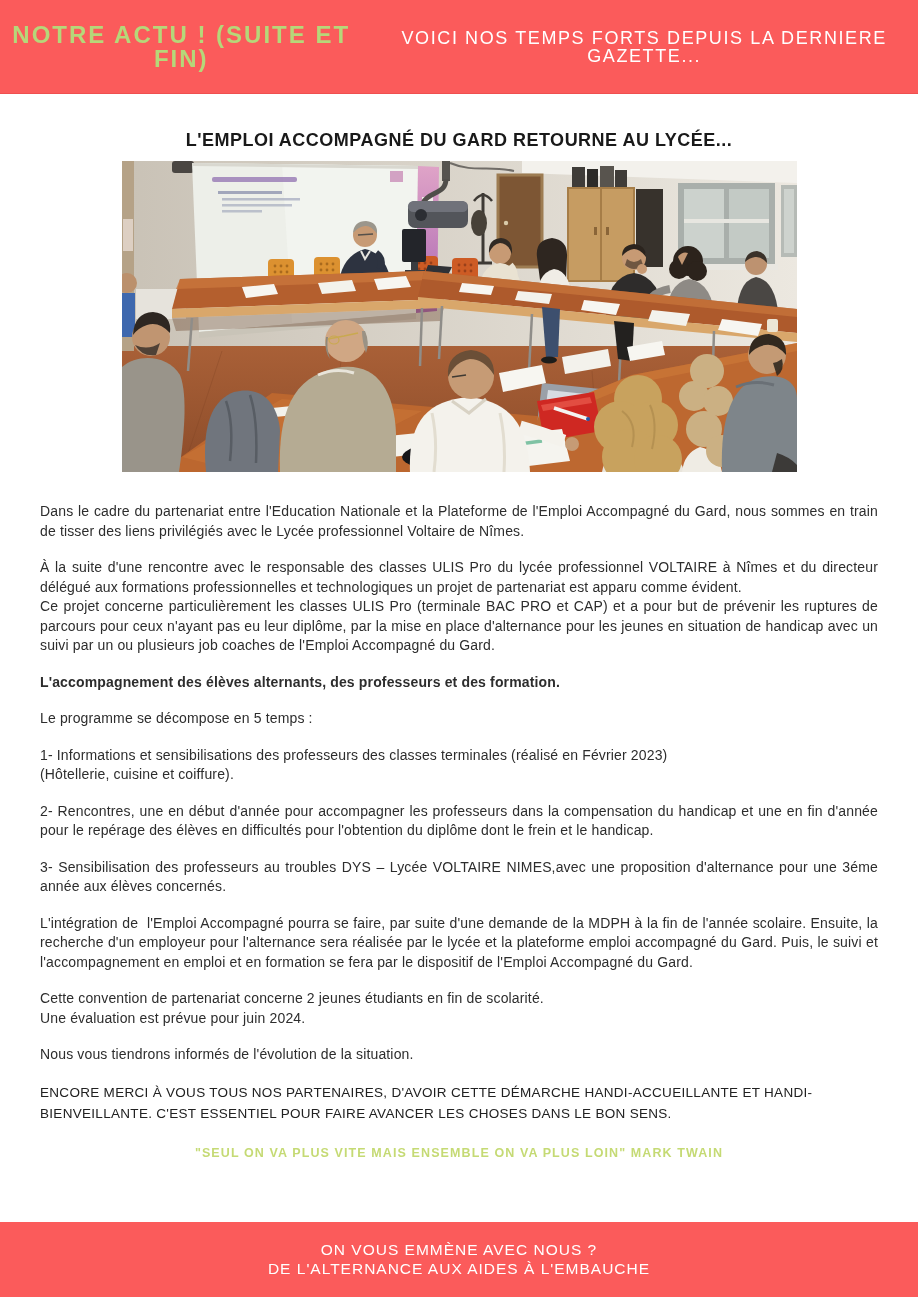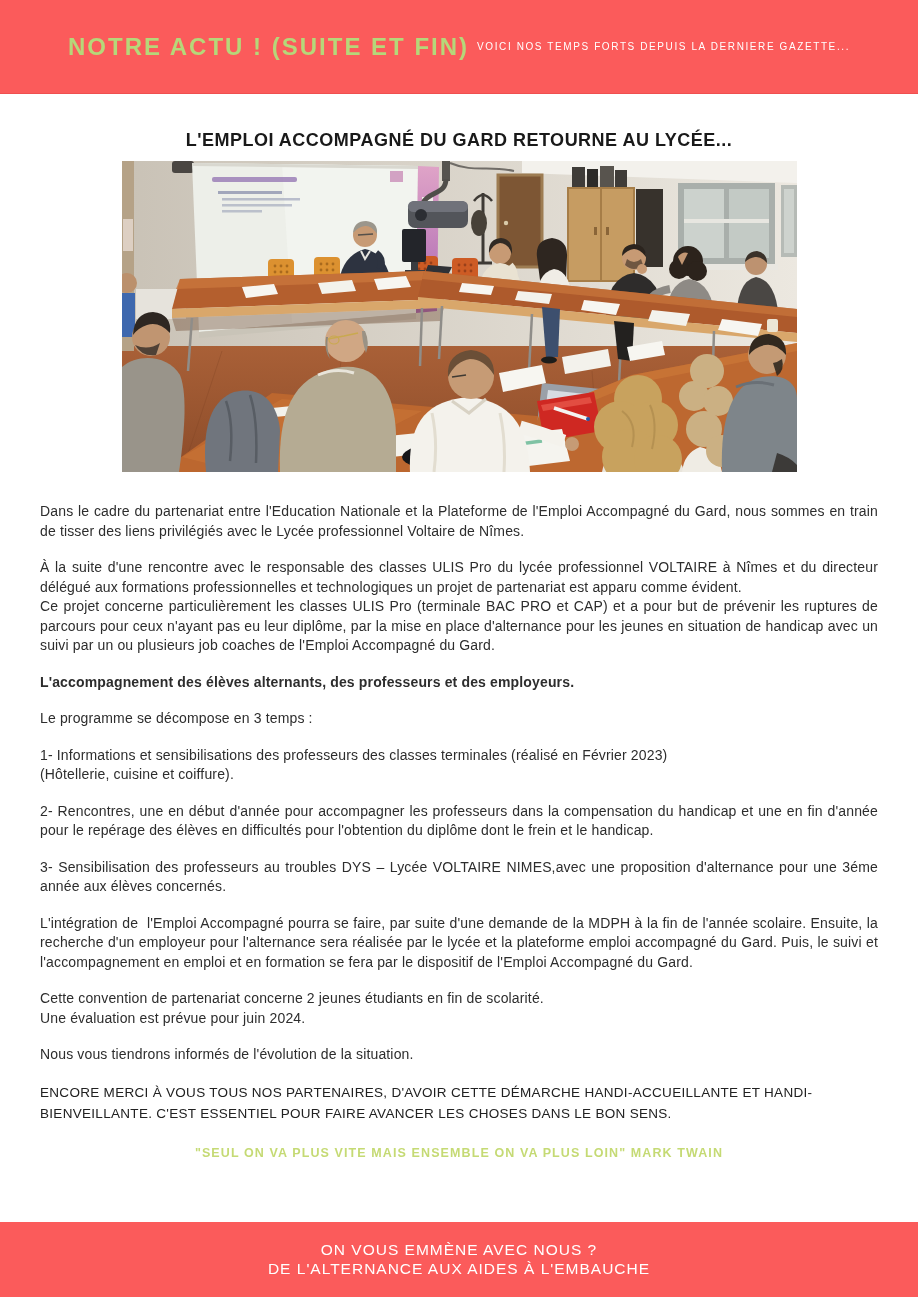--- a/index.html
+++ b/index.html
@@ -16,21 +16,21 @@
     flex: 0 0 auto; height: 93px; background: #fb5b5b;
     border-bottom: 1px solid #ef5050;
     display: flex; align-items: center; justify-content: center;
     gap: 8px; text-align: center;
   }
   .banner-title {
     margin: 0; color: #b6d779; font-size: 24px; font-weight: 600;
     letter-spacing: 2px; line-height: 1;
   }
   .banner-subtitle {
-    margin: 0; color: #ffffff; font-size: 10px; font-weight: 500;
+    margin: 0; color: #ffffff; font-size: 18px; font-weight: 500;
     letter-spacing: 1.6px; line-height: 1;
   }
   
   main { flex: 1 1 auto; overflow: hidden; padding: 0 40px; min-height: 0; }
   .article-heading {
     margin: 36px 0 0; text-align: center; color: #191919;
     font-size: 18px; font-weight: 700; letter-spacing: 0.5px;
   }
   .photo-wrap { width: 675px; height: 311px; margin: 10px auto 0; overflow: hidden; }
   .photo-wrap svg { display: block; }
@@ -361,22 +361,22 @@
           <path d="M660,198 Q663,209 655,215 L651,202 Q656,201 660,198 Z" fill="#32291f" opacity="0.9"></path>
           <path d="M655,292 Q668,296 675,304 L675,311 L650,311 Z" fill="#3c3a38"></path>
         </g>
       </svg>
     </figure>
 
     <section class="article-body">
       <p>Dans le cadre du partenariat entre l'Education Nationale et la Plateforme de l'Emploi Accompagné du Gard, nous sommes en train de tisser des liens privilégiés avec le Lycée professionnel Voltaire de Nîmes.</p>
       <p class="tight">À la suite d'une rencontre avec le responsable des classes ULIS Pro du lycée professionnel VOLTAIRE à Nîmes et du directeur délégué aux formations professionnelles et technologiques un projet de partenariat est apparu comme évident.</p>
       <p>Ce projet concerne particulièrement les classes ULIS Pro (terminale BAC PRO et CAP) et a pour but de prévenir les ruptures de parcours pour ceux n'ayant pas eu leur diplôme, par la mise en place d'alternance pour les jeunes en situation de handicap avec un suivi par un ou plusieurs job coaches de l'Emploi Accompagné du Gard.</p>
-      <p class="bold">L'accompagnement des élèves alternants, des professeurs et des employeurs.</p>
-      <p>Le programme se décompose en 3 temps :</p>
+      <p class="bold">L'accompagnement des élèves alternants, des professeurs et des formation.</p>
+      <p>Le programme se décompose en 5 temps :</p>
       <p>1- Informations et sensibilisations des professeurs des classes terminales (réalisé en Février 2023)
 (Hôtellerie, cuisine et coiffure).</p>
       <p>2- Rencontres, une en début d'année pour accompagner les professeurs dans la compensation du handicap et une en fin d'année pour le repérage des élèves en difficultés pour l'obtention du diplôme dont le frein et le handicap.</p>
       <p>3- Sensibilisation des professeurs au troubles DYS – Lycée VOLTAIRE NIMES,avec une proposition d'alternance pour une 3éme année aux élèves concernés.</p>
       <p>L'intégration de  l'Emploi Accompagné pourra se faire, par suite d'une demande de la MDPH à la fin de l'année scolaire. Ensuite, la recherche d'un employeur pour l'alternance sera réalisée par le lycée et la plateforme emploi accompagné du Gard. Puis, le suivi et l'accompagnement en emploi et en formation se fera par le dispositif de l'Emploi Accompagné du Gard.</p>
       <p>Cette convention de partenariat concerne 2 jeunes étudiants en fin de scolarité.
 Une évaluation est prévue pour juin 2024.</p>
       <p>Nous vous tiendrons informés de l'évolution de la situation.</p>
     </section>
 

